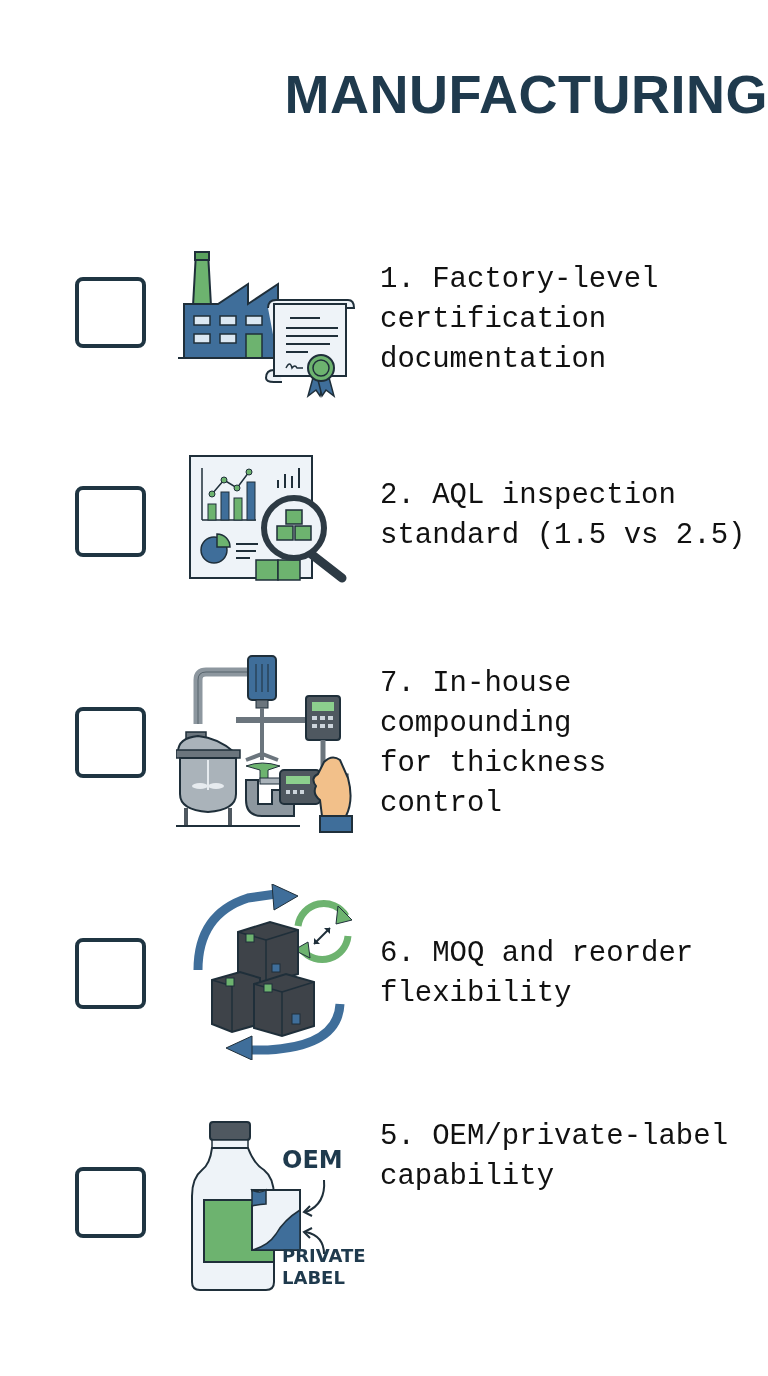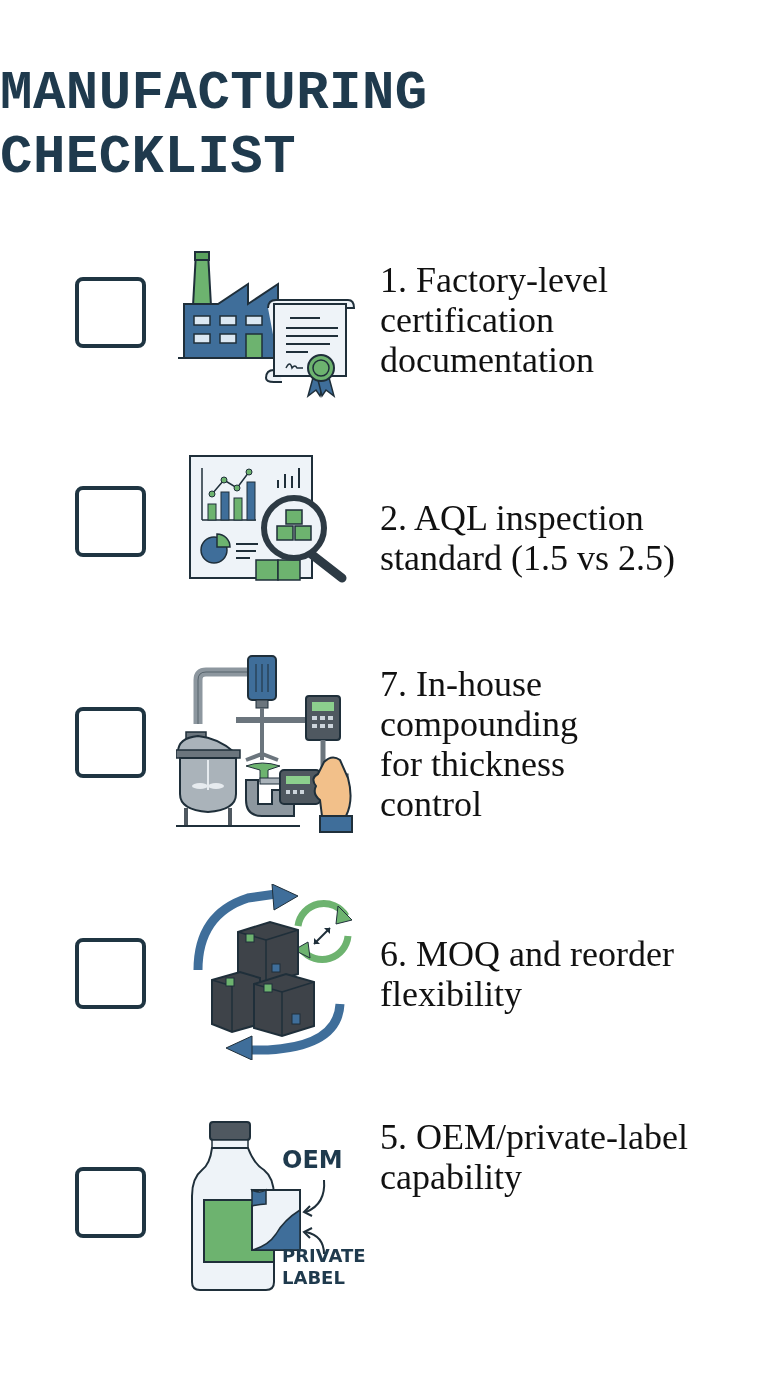--- a/index.html
+++ b/index.html
@@ -1,43 +1,42 @@
 <!DOCTYPE html>
 <html><head>
 <meta charset="utf-8">
 <style>
   html, body { margin:0; padding:0; }
   body {
     width:768px; height:1376px; background:#ffffff; position:relative; overflow:hidden;
     font-family: "DejaVu Sans", "Liberation Sans", sans-serif; color:#111;
   }
   .title {
-    position:absolute; left:0; top:62px; width:768px; text-align:left;
-    font-family:Liberation Mono, monospace; font-weight:bold; font-size:54px; line-height:64px;
+    position:absolute; left:0; top:62px; width:768px; text-align:right;
+    font-family:Liberation Sans, sans-serif; font-weight:bold; font-size:54px; line-height:64px;
     color:#1f3a4d; letter-spacing:0.5px;
   }
   .title span { display:block; }
   .row { position:absolute; left:0; width:768px; }
   .checkbox {
     position:absolute; left:75px; width:63px; height:63px;
     border:4px solid #1f3542; border-radius:8px; background:#fff; cursor:pointer;
   }
   .icon { position:absolute;text-decoration:underline; }
   .label {
-    position:absolute; left:380px; font-size:36px; line-height:40px; color:#111;
-    font-family:Liberation Serif, serif; white-space:pre-line; width:380px;
+    position:absolute; left:380px; font-size:29px; line-height:40px; color:#111;
+    font-family:Liberation Mono, monospace; white-space:pre-line; width:380px;
   }
   svg { display:block; }
 </style>
 </head>
 <body>
 
 <div class="title">
   <span>MANUFACTURING</span>
-  <span>CHECKLIST</span>
 </div>
 
 <div class="row" style="top:0">
   <div class="checkbox" style="top:277px"></div>
   <div class="icon" style="left:178px; top:246px;">
     <svg width="180" height="152" viewBox="0 0 180 152">
 
       <polygon points="18,6 30,6 33,60 15,60" fill="#6db36f" stroke="#1f2f3a" stroke-width="2"></polygon>
       <rect x="17" y="6" width="14" height="8" fill="#5aa25e" stroke="#1f2f3a" stroke-width="2"></rect>
 
@@ -101,21 +100,21 @@
       <rect x="70" y="106" width="22" height="20" fill="#6db36f" stroke="#1f2f3a" stroke-width="1.5"></rect>
       <rect x="92" y="106" width="22" height="20" fill="#6db36f" stroke="#1f2f3a" stroke-width="1.5"></rect>
 
       <line x1="120" y1="96" x2="156" y2="124" stroke="#2d3a44" stroke-width="9" stroke-linecap="round"></line>
       <circle cx="108" cy="74" r="30" fill="#eef3f8" stroke="#2d3a44" stroke-width="6"></circle>
       <rect x="100" y="56" width="16" height="14" fill="#6db36f" stroke="#1f2f3a" stroke-width="1.5"></rect>
       <rect x="91" y="72" width="16" height="14" fill="#6db36f" stroke="#1f2f3a" stroke-width="1.5"></rect>
       <rect x="109" y="72" width="16" height="14" fill="#6db36f" stroke="#1f2f3a" stroke-width="1.5"></rect>
     </svg>
   </div>
-  <div class="label" style="top:498px">2. AQL inspection
+  <div class="label" style="top:476px">2. AQL inspection
 standard (1.5 vs 2.5)</div>
 </div>
 
 <div class="row" style="top:0">
   <div class="checkbox" style="top:707px"></div>
   <div class="icon" style="left:176px; top:650px;">
     <svg width="180" height="184" viewBox="0 0 180 184">
 
       <path d="M22,74 L22,30 Q22,22 30,22 L72,22" fill="none" stroke="#8d979f" stroke-width="9"></path>
       <path d="M22,74 L22,30 Q22,22 30,22 L72,22" fill="none" stroke="#1f2f3a" stroke-width="1" opacity="0.5"></path>

